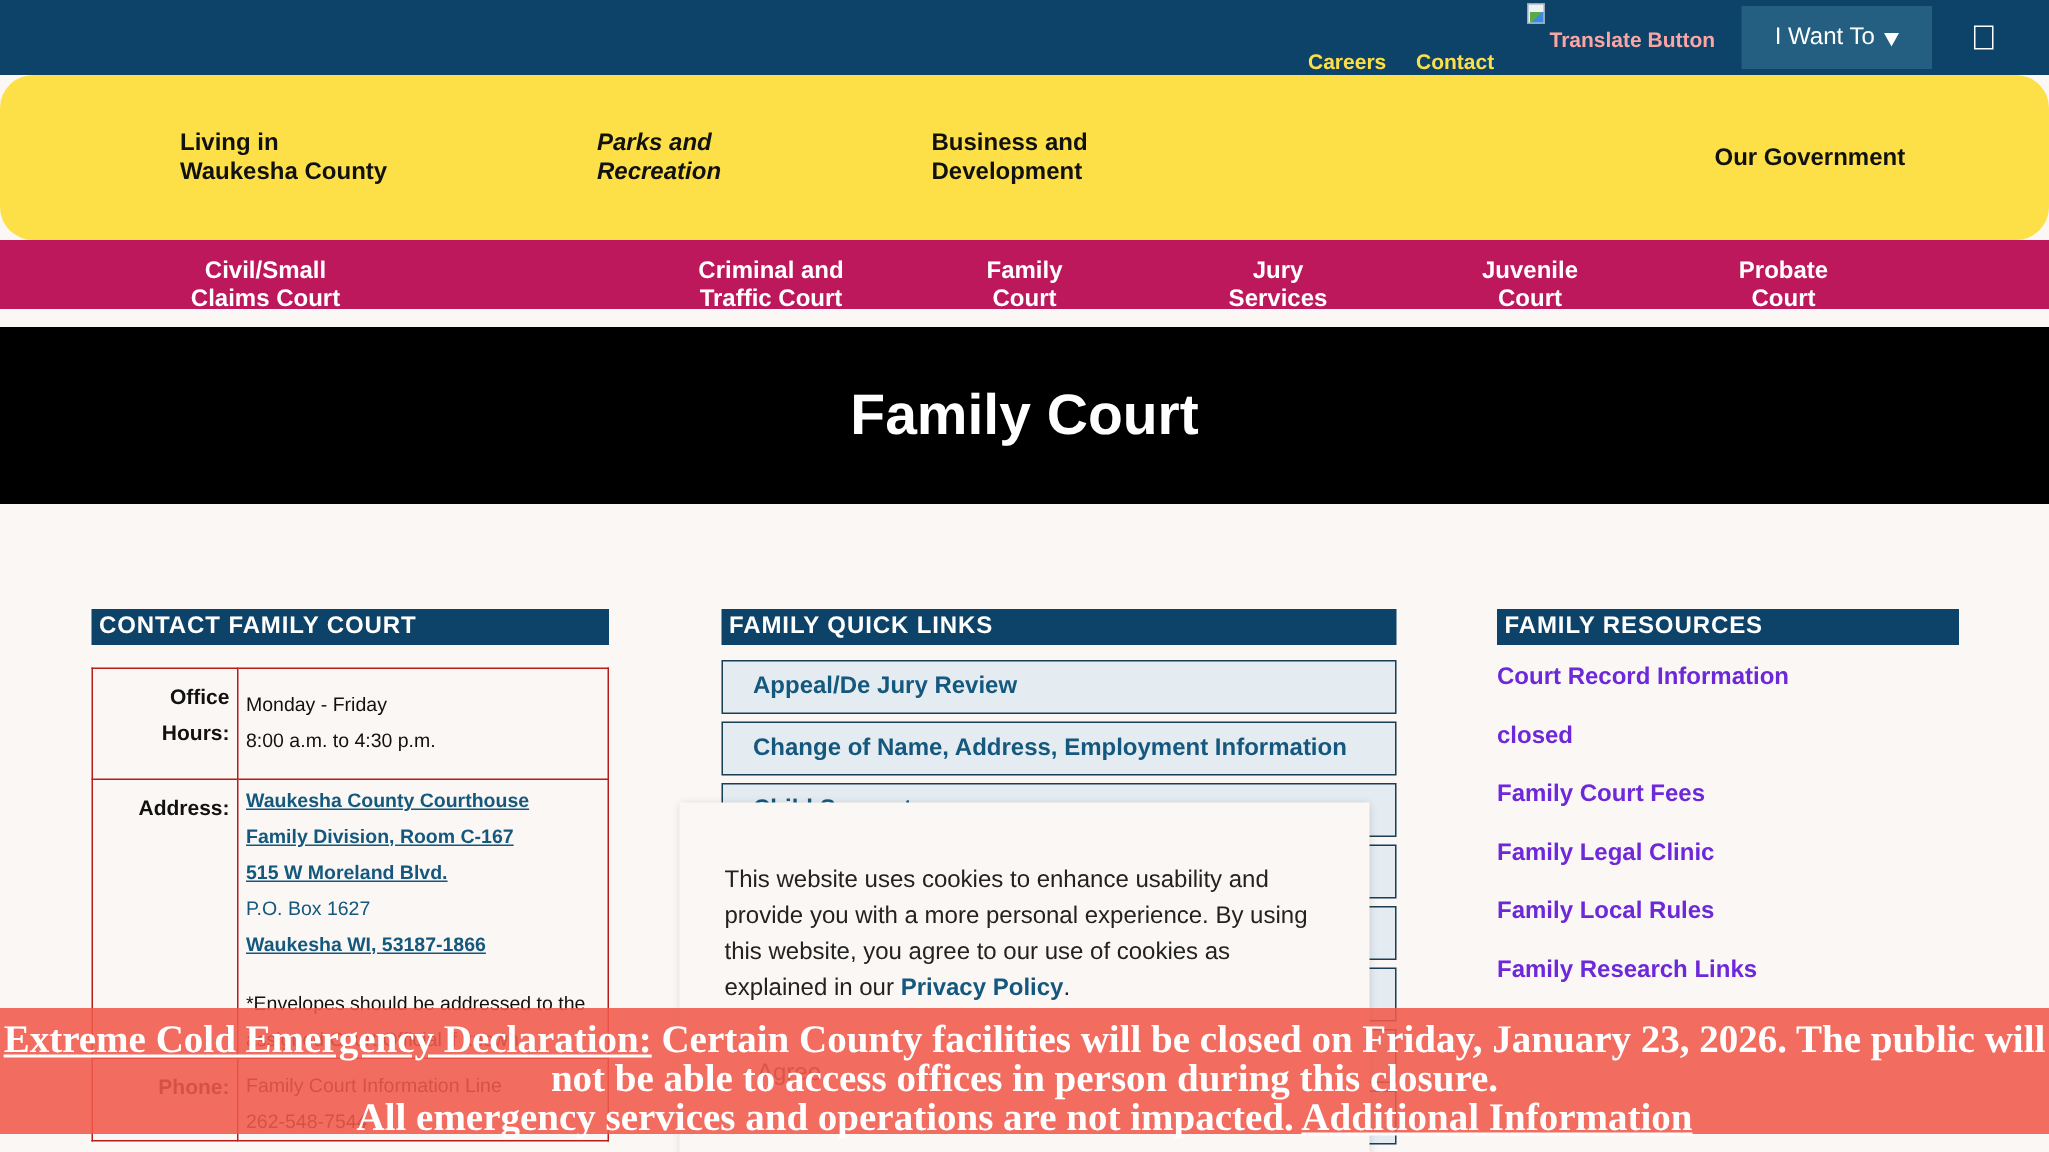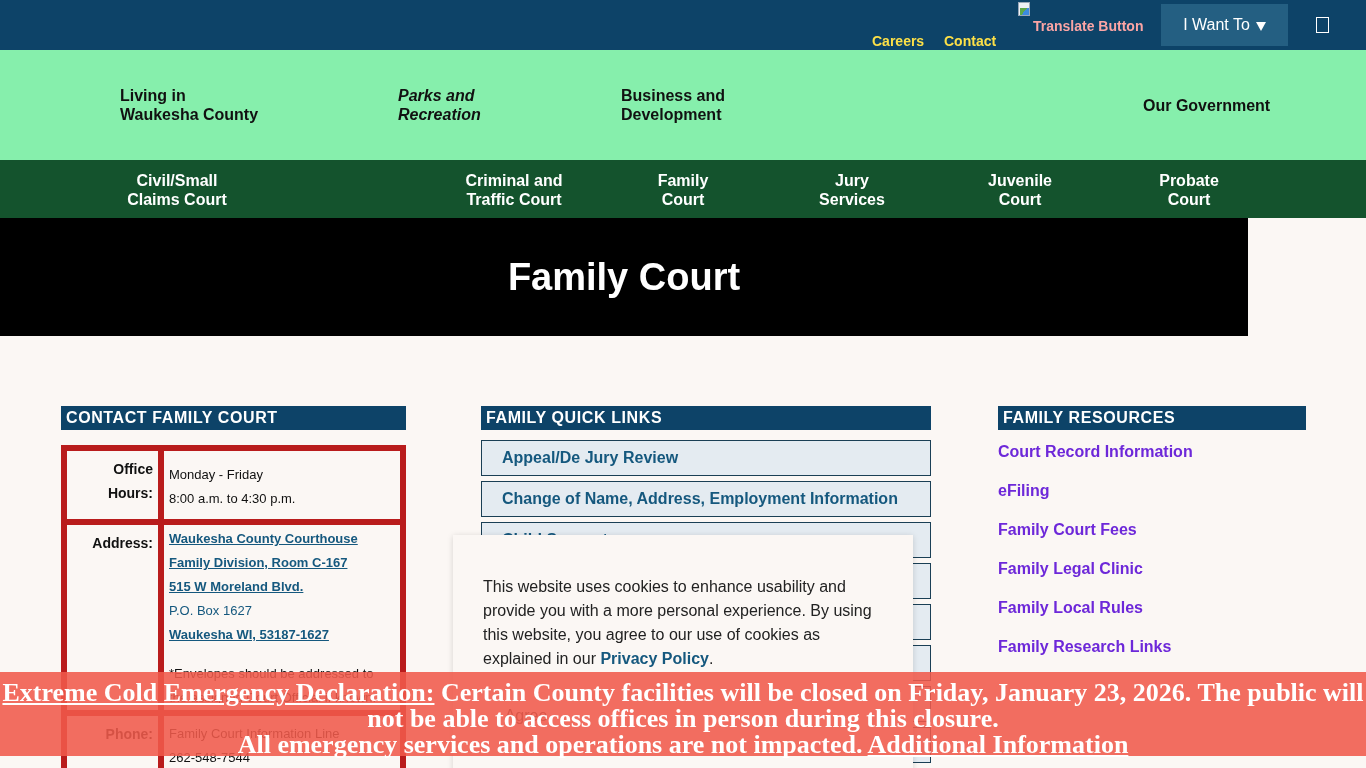--- a/index.html
+++ b/index.html
@@ -14,44 +14,44 @@
     .translate { position: absolute; left: 1017px; top: 2px; width: 130px; height: 40px; }
     .translate .broken-img { position: absolute; left: 0; top: 0; width: 16px; height: 16px; }
     .translate .broken-img .doc { position:absolute; left:1px; top:0; width:12px; height:14px; background:#eef2f6; border:1px solid #9aa8b8; }
     .translate .broken-img .pic { position:absolute; left:3px; top:6px; width:9px; height:7px; background:linear-gradient(135deg,#5da84a 50%, #3c8adf 50%); }
     .translate .alt { position: absolute; left: 16px; top: 16px; font-size: 14px; font-weight: bold; color: #fca5a5; white-space: nowrap; }
     .iwant { position: absolute; left: 1161px; top: 4px; width: 127px; height: 42px; background: #245f82; color: #fff; font-size: 16px; display: flex; align-items: center; justify-content: center; gap: 6px; cursor: pointer; }
     .iwant .tri { width: 0; height: 0; border-left: 5px solid transparent; border-right: 5px solid transparent; border-top: 9px solid #fff; margin-top: 2px; }
     .square-icon { position: absolute; left: 1316px; top: 17px; width: 13px; height: 16px; border: 1.5px solid #fff; }
 
     
-    .mainnav { position: absolute; left: 0; top: 50px; width: 1366px; height: 110px; background: #86efac; }
+    .mainnav { position: absolute; left: 0; top: 50px; width: 1366px; height: 110px; background: #fde047; border-radius: 22px; }
     .mainnav .item { position: absolute; font-size: 16px; font-weight: bold; color: #111; line-height: 19px; text-decoration: none; }
     .mainnav .item.active { color: #15526f; }
     .mainnav .item.active::after { content: ""; position: absolute; left: 0; right: 0; bottom: -8px; height: 3px; background: #1e3c4a; }
     .nav-living { left: 120px; top: 36px; }
     .nav-parks { left: 398px; top: 36px; font-style: italic; }
     .nav-business { left: 621px; top: 36px; }
     .nav-courts { left: 864px; top: 36px; width: 140px; }
     .nav-gov { left: 1143px; top: 46px; }
 
     
-    .subnav { position: absolute; left: 0; top: 160px; width: 1366px; height: 58px; background: #14532d; }
+    .subnav { position: absolute; left: 0; top: 160px; width: 1366px; height: 46px; background: #be185d; }
     .subnav .sitem { position: absolute; top: 11px; width: 168px; text-align: center; color: #fff; font-weight: bold; font-size: 16px; line-height: 19px; text-decoration: none; }
 
     
-    .hero { position: absolute; left: 0; top: 218px; width: 1248px; height: 118px; background: #000; display: flex; align-items: center; justify-content: center; }
+    .hero { position: absolute; left: 0; top: 218px; width: 1366px; height: 118px; background: #000; display: flex; align-items: center; justify-content: center; }
     .hero h1 { color: #fff; font-size: 38px; font-weight: bold; }
 
     
     .sec-head { position: absolute; height: 24px; background: #0d4368; color: #fff; font-weight: bold; font-size: 16px; letter-spacing: 0.6px; padding-left: 5px; line-height: 23px; }
 
     
     .contact-table { position: absolute; left: 61px; top: 445px; width: 345px; border-collapse: collapse; font-size: 13px; }
-    .contact-table td { border: 6px solid #b91c1c; vertical-align: top; }
+    .contact-table td { border: 1px solid #b91c1c; vertical-align: top; }
     .contact-table td.lbl { width: 97px; text-align: right; font-weight: bold; font-size: 14px; color: #111; padding: 6px 5px 0 4px; line-height: 24px; }
     .contact-table td.val { padding: 12px 5px 0 5px; line-height: 24px; color: #111; }
     .contact-table .link { color: #15587e; font-weight: bold; display: block; }
     .contact-table .plain { color: #15587e; display: block; }
 
     
     .ql { position: absolute; left: 481px; width: 450px; height: 36px; background: #e4ebf1; border: 1.5px solid #1a3f55; padding-left: 20px; line-height: 33px; color: #15587e; font-weight: bold; font-size: 16px; text-decoration: none; }
 
     
     .res { position: absolute; left: 998px; color: #6d28d9; font-weight: bold; font-size: 16px; text-decoration: none; }
@@ -148,21 +148,21 @@
       <span style="display:block">8:00 a.m. to 4:30 p.m.</span>
     </td>
   </tr>
   <tr>
     <td class="lbl">Address:</td>
     <td class="val" style="padding-top:2px;margin-left:44px;">
       <a class="link" href="#">Waukesha County Courthouse</a>
       <a class="link" href="#">Family Division, Room C-167</a>
       <a class="link" href="#">515 W Moreland Blvd.</a>
       <span class="plain">P.O. Box 1627</span>
-      <a class="link" href="#">Waukesha WI, 53187-1627</a>
+      <a class="link" href="#">Waukesha WI, 53187-1866</a>
       <span style="display:block; margin-top:15px;">*Envelopes should be addressed to the assigned Court Official if known.</span>
     </td>
   </tr>
   <tr>
     <td class="lbl">Phone:</td>
     <td class="val" style="padding-top:6px;">
       <span style="display:block">Family Court Information Line</span>
       <span style="display:block">262-548-7544</span>
     </td>
   </tr>
@@ -174,21 +174,21 @@
 <a class="ql" style="top:481px" href="#">Change of Name, Address, Employment Information</a>
 <a class="ql" style="top:522px" href="#">Child Support</a>
 <a class="ql" style="top:563px" href="#"></a>
 <a class="ql" style="top:604px" href="#"></a>
 <a class="ql" style="top:645px" href="#"></a>
 <a class="ql" style="top:686px" href="#"></a>
 <a class="ql" style="top:727px" href="#"></a>
 
 <div class="sec-head" style="left:998px; top:406px; width:308px;">FAMILY RESOURCES</div>
 <a class="res" style="top:443px" href="#">Court Record Information</a>
-<a class="res" style="top:482px" href="#">eFiling</a>
+<a class="res" style="top:482px" href="#">closed</a>
 <a class="res" style="top:521px" href="#">Family Court Fees</a>
 <a class="res" style="top:560px" href="#">Family Legal Clinic</a>
 <a class="res" style="top:599px" href="#">Family Local Rules</a>
 <a class="res" style="top:638px" href="#">Family Research Links</a>
 
 <div class="cookie">
   <p><span>This website uses cookies to enhance usability and provide you with a more personal experience. By using this website, you agree to our use of cookies as explained in our </span><a href="#">Privacy Policy</a><span>.</span></p>
   <button class="agree">Agree</button>
 </div>
 

